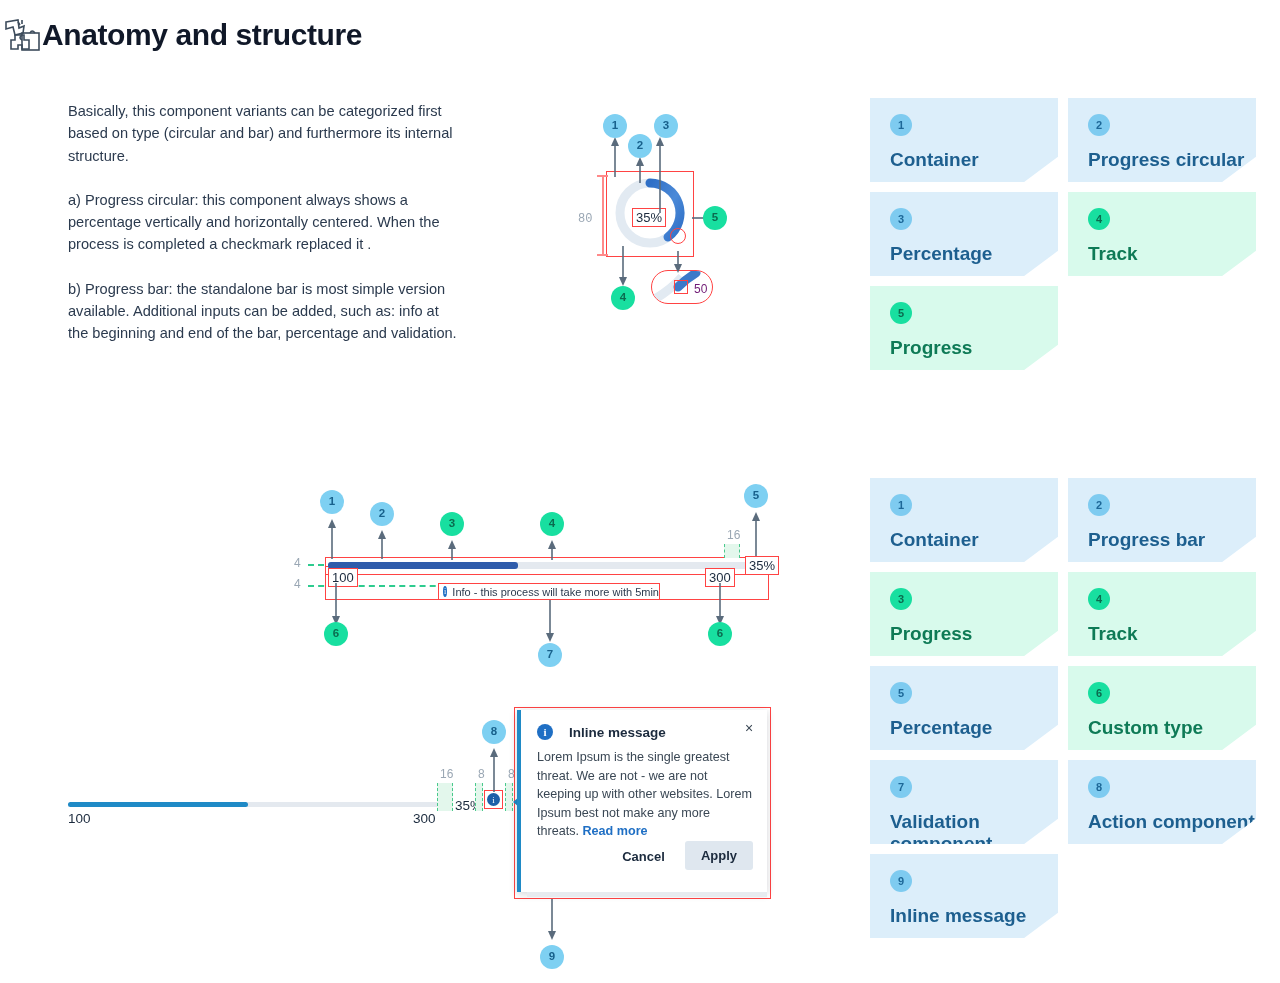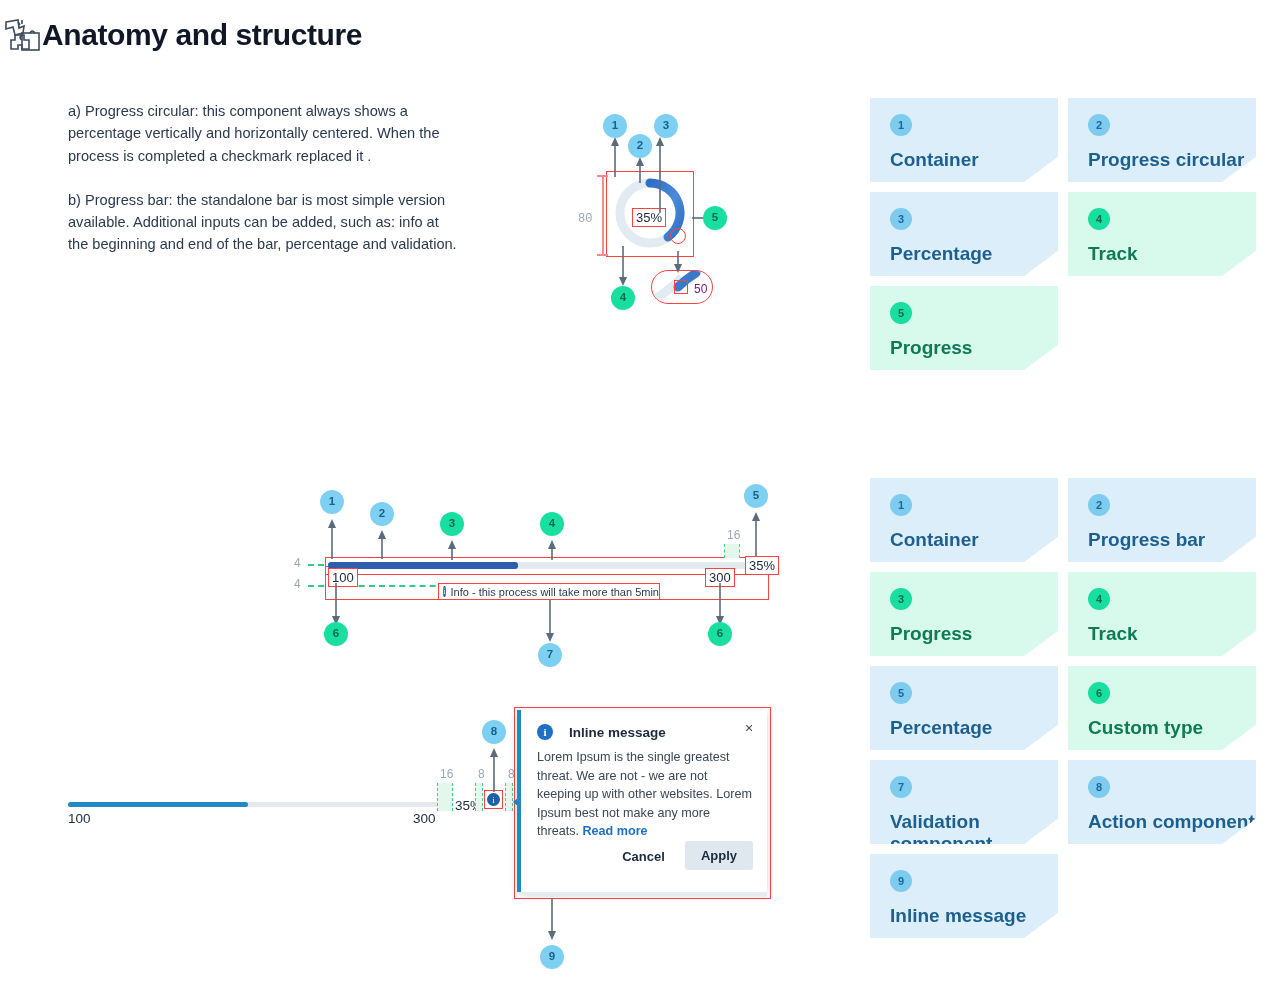--- a/index.html
+++ b/index.html
@@ -250,20 +250,21 @@
         <rect x="20" y="15" width="17" height="17"></rect>
         <path d="M20 22 q-4 -2 0 -5"></path>
         <path d="M28 15 q2 -4 5 0"></path>
         <path d="M16 4 l2 3 M20 2 l0 4"></path>
       </svg>
     </span>
     <div id="page-title">Anatomy and structure</div>
   </div>
 
   <div id="body-copy">
+    <p>Basically, this component variants can be categorized first based on type (circular and bar) and furthermore its internal structure.</p>
     <p>a) Progress circular: this component always shows a percentage vertically and horizontally centered. When the process is completed a checkmark replaced it .</p>
     <p>b) Progress bar: the standalone bar is most simple version available. Additional inputs can be added, such as: info at the beginning and end of the bar, percentage and validation.</p>
   </div>
 
   <div id="circ-wrap">
 
     <div id="donut">
       <svg viewBox="0 0 80 80" width="80" height="80">
         <defs>
           <linearGradient id="arcgrad" x1="0" y1="0" x2="1" y2="1">
@@ -362,21 +363,21 @@
 
     <div class="redlabel" style="left:455px; top:66px;">35%</div>
 
     <div class="dimtext" style="left:437px; top:38px;">16</div>
     <div class="greenband" style="left:434px; top:54px; width:16px; height:14px;"></div>
 
     <div style="position:absolute; left:148px; top:93px; width:222px; height:17px;
                 border:1px solid #ff4343; background:#fff; display:flex; align-items:center; padding-left:4px; gap:5px;">
       <span style="width:11px;height:11px;border-radius:50%;background:#1f6fc4;color:#fff;font-size:8px;
                    display:flex;align-items:center;justify-content:center;font-family:'Liberation Serif',serif;">i</span>
-      <span style="font-size:11px; color:#2b3a4e; white-space:nowrap;">Info - this process will take more than 5min</span>
+      <span style="font-size:11px; color:#2b3a4e; white-space:nowrap;">Info - this process will take more with 5min</span>
     </div>
 
     <div class="arrow" style="left:37px; top:29px;">
       <svg width="10" height="40">
           <path d="M5 40 L5 8" stroke="#5a6b7c" stroke-width="1.6"></path>
           <path d="M5 0 L1 9 L9 9 Z" fill="#5a6b7c"></path>
         </svg>
     </div>
     <div class="arrow" style="left:87px; top:40px;">
       <svg width="10" height="29">

